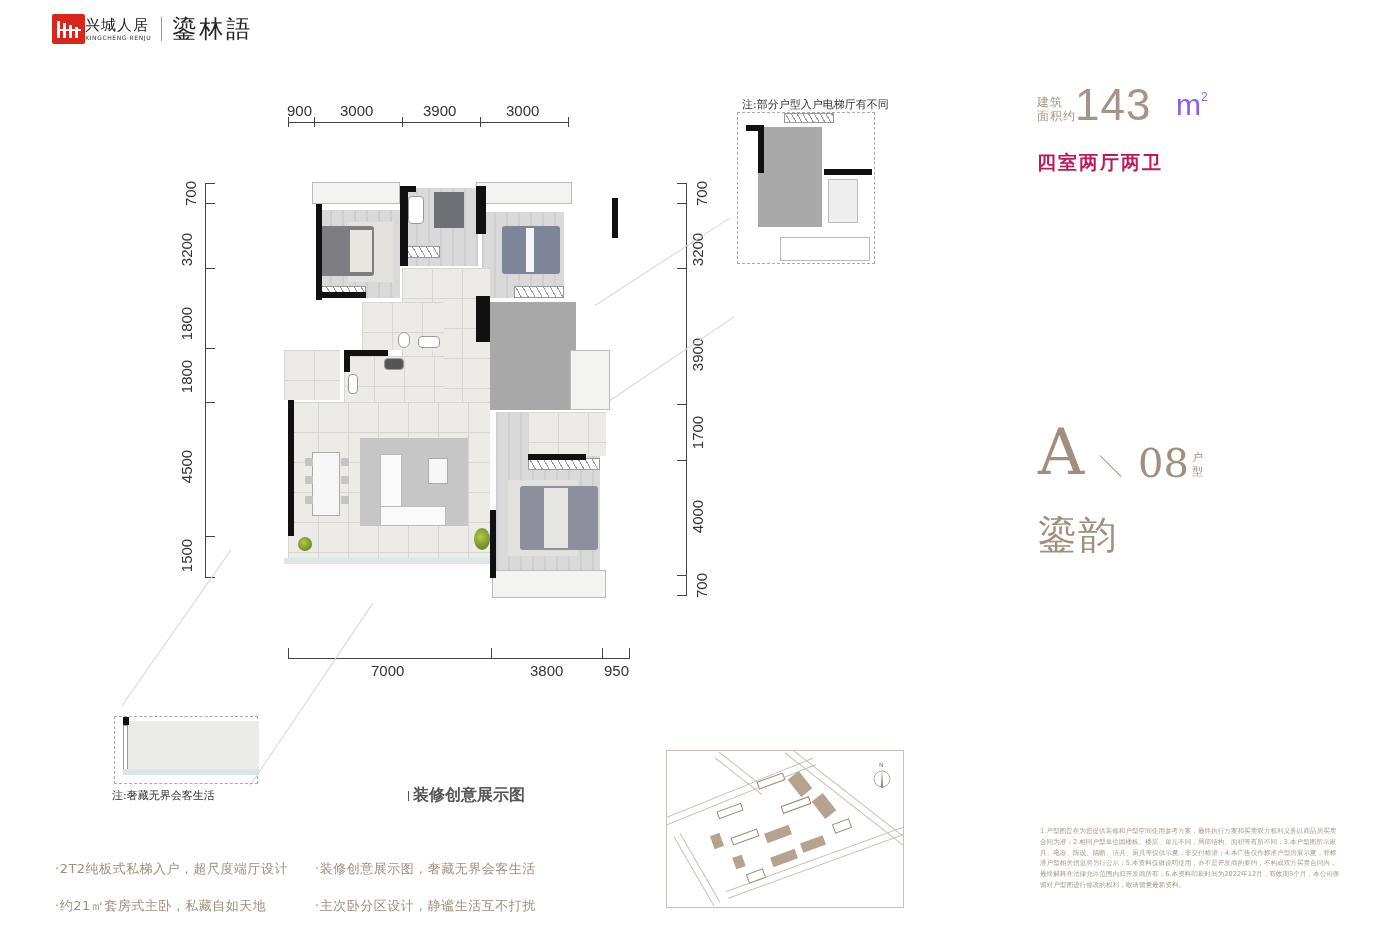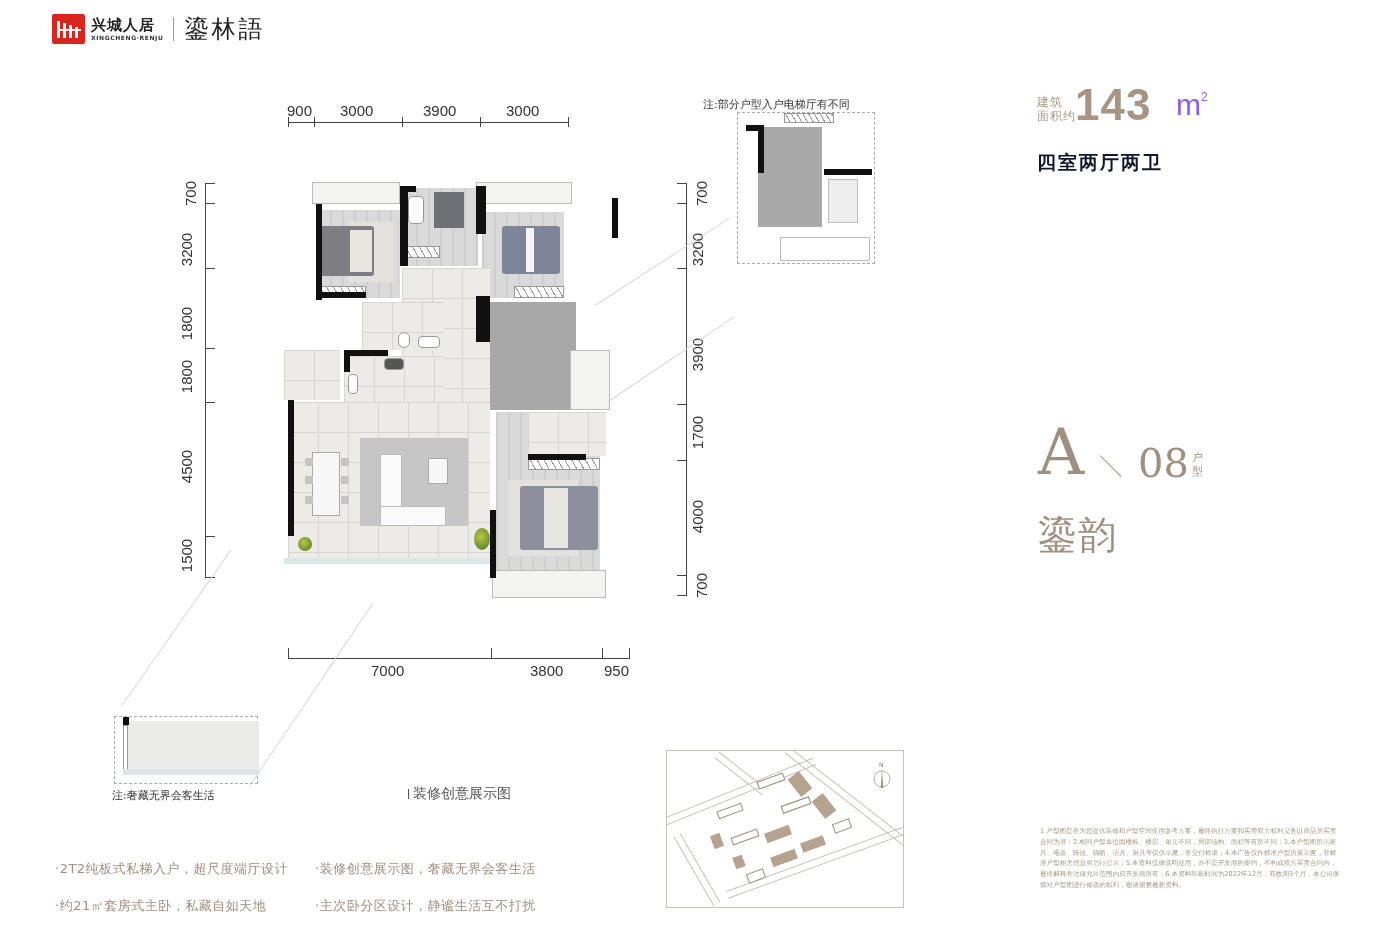--- a/index.html
+++ b/index.html
@@ -3,21 +3,21 @@
 <meta charset="utf-8">
 <style>
   * { margin: 0; padding: 0; box-sizing: border-box; }
   html, body { width: 1400px; height: 933px; background: #ffffff; overflow: hidden; }
   body { position: relative; font-family: "DejaVu Sans", sans-serif; color: #333; }
 
   
   .brand { position: absolute; left: 52px; top: 13px; height: 32px; display: flex; align-items: center; }
   .brand-logo { width: 33px; height: 30px; background: #d9261c; border-radius: 2px; position: relative; }
   .brand-logo .bar { position: absolute; background: #fff; }
-  .brand-cn { margin-left: 6px; display: flex; flex-direction: column; font-weight: bold; }
+  .brand-cn { display: flex; flex-direction: column; }
   .brand-cn .cn { font-family: "DejaVu Serif", serif; font-size: 15px; color: #222; line-height: 17px; letter-spacing: 1px; }
   .brand-cn .en { font-family: "DejaVu Sans", sans-serif; font-size: 6px; color: #333; letter-spacing: 0.6px; line-height: 8px; }
   .brand-sep { width: 1px; height: 24px; background: #999; margin: 0 10px 0 10px; }
   .brand-project { font-family: "DejaVu Serif", serif; font-size: 24px; color: #222; letter-spacing: 3px; }
 
   
   .dim { position: absolute; font-family: "Liberation Sans", sans-serif; font-size: 15px; color: #333; }
   .hline { position: absolute; height: 1px; background: #444; }
   .vline { position: absolute; width: 1px; background: #444; }
   .tick-v { position: absolute; width: 1px; height: 10px; background: #444; }
@@ -43,34 +43,34 @@
   .chair { position: absolute; background: #c4c4c4; width: 8px; height: 8px; border-radius: 1px; }
   .plant { position: absolute; border-radius: 50%; background: radial-gradient(circle at 40% 40%, #b7c94a, #6f8a2a 70%); }
   .wardrobe { position: absolute; background: #fff; border: 1px solid #999;
     background-image: repeating-linear-gradient(60deg, transparent 0 5px, #999 5px 6px); }
   .fixture { position: absolute; background: #fff; border: 1px solid #999; border-radius: 4px; }
   .dash-box { position: absolute; border: 1px dashed #aaa; }
   .diag { position: absolute; height: 1px; background: #d8d8d8; transform-origin: left center; }
 
   
   .area-label { position: absolute; left: 1037px; top: 95px; font-size: 12px; color: #a89888; line-height: 14px; letter-spacing: 1px; }
-  .area-num { position: absolute; left: 1075px; top: 80px; font-family: "Liberation Sans", sans-serif; font-size: 44px; color: #a69585; letter-spacing: 1px; font-weight: bold; }
+  .area-num { position: absolute; left: 1075px; top: 80px; font-family: "Liberation Sans", sans-serif; font-size: 44px; color: #a69585; letter-spacing: 1px; }
   .area-unit { position: absolute; left: 1176px; top: 88px; font-family: "Liberation Sans", sans-serif; font-size: 30px; color: #8b5cf6; }
   .area-unit sup { font-size: 12px; vertical-align: top; position: relative; top: 2px; }
-  .layout-type { position: absolute; left: 1037px; top: 150px; font-size: 19px; color: #0f172a; font-weight: bold; letter-spacing: 2px; }
+  .layout-type { position: absolute; left: 1037px; top: 150px; font-size: 19px; color: #be185d; font-weight: bold; letter-spacing: 2px; }
 
   .unit-letter { position: absolute; left: 1038px; top: 415px; font-family: "DejaVu Serif", serif; font-size: 64px; color: #a08e7e; font-weight: normal; }
   .unit-slash { position: absolute; left: 1100px; top: 455px; width: 30px; height: 1px; background: #a08e7e; transform: rotate(45deg); transform-origin: left center; }
   .unit-num { position: absolute; left: 1138px; top: 440px; font-family: "DejaVu Serif", serif; font-size: 40px; color: #a08e7e; }
   .unit-suffix { position: absolute; left: 1192px; top: 451px; font-size: 11px; color: #a08e7e; line-height: 14px; width: 12px; }
   .unit-name { position: absolute; left: 1038px; top: 510px; font-family: "DejaVu Serif", serif; font-size: 38px; color: #a08e7e; letter-spacing: 2px; }
 
   
   .note { position: absolute; font-size: 11px; color: #333; white-space: nowrap; }
-  .caption { position: absolute; font-size: 14px; color: #555; white-space: nowrap; }
+  .caption { position: absolute; font-size: 16px; color: #555; white-space: nowrap; font-weight: bold; }
   .caption::before { content: ""; display: inline-block; width: 1px; height: 10px; background: #555; margin-right: 4px; vertical-align: -1px; }
 
   
   .feature { position: absolute; font-size: 13px; color: #a08e7e; white-space: nowrap; letter-spacing: 0.5px; }
 
   
   .disclaimer { position: absolute; left: 1040px; top: 826px; width: 300px; font-size: 6.6px; line-height: 10.8px; color: #a89888; }
 
   
   .sitemap { position: absolute; left: 666px; top: 750px; width: 238px; height: 158px; border: 1px solid #c8c0b8; background: #fff; overflow: hidden; }
@@ -251,21 +251,21 @@
 
 <div class="dash-box" style="left:737px;top:112px;width:138px;height:152px;">
   <div style="position:absolute;left:20px;top:14px;width:64px;height:100px;background:#a9a9a9;"></div>
   <div style="position:absolute;left:8px;top:12px;width:18px;height:6px;background:#111;"></div>
   <div style="position:absolute;left:20px;top:12px;width:6px;height:48px;background:#111;"></div>
   <div style="position:absolute;left:86px;top:56px;width:48px;height:6px;background:#111;"></div>
   <div style="position:absolute;left:46px;top:0px;width:50px;height:10px;background:repeating-linear-gradient(60deg,#fff 0 4px,#999 4px 5px);border:1px solid #999;"></div>
   <div style="position:absolute;left:90px;top:66px;width:30px;height:44px;background:#eee;border:1px solid #bbb;"></div>
   <div style="position:absolute;left:42px;top:124px;width:90px;height:24px;background:#fff;border:1px solid #bbb;"></div>
 </div>
-<span class="note" style="left:703px;top:97px;">注:部分户型入户电梯厅有不同</span>
+<span class="note" style="left:742px;top:97px;">注:部分户型入户电梯厅有不同</span>
 
 <div class="dash-box" style="left:114px;top:716px;width:144px;height:68px;">
   <div style="position:absolute;left:8px;top:4px;width:136px;height:48px;background:#ebebea;"></div>
   <div style="position:absolute;left:8px;top:0px;width:6px;height:8px;background:#111;"></div>
   <div style="position:absolute;left:8px;top:8px;width:5px;height:50px;background:#fff;border:1px solid #999;"></div>
   <div style="position:absolute;left:8px;top:52px;width:136px;height:6px;background:#dbe5e8;"></div>
 </div>
 <span class="note" style="left:112px;top:788px;">注:奢藏无界会客生活</span>
 <span class="caption" style="left:408px;top:785px;">装修创意展示图</span>
 

